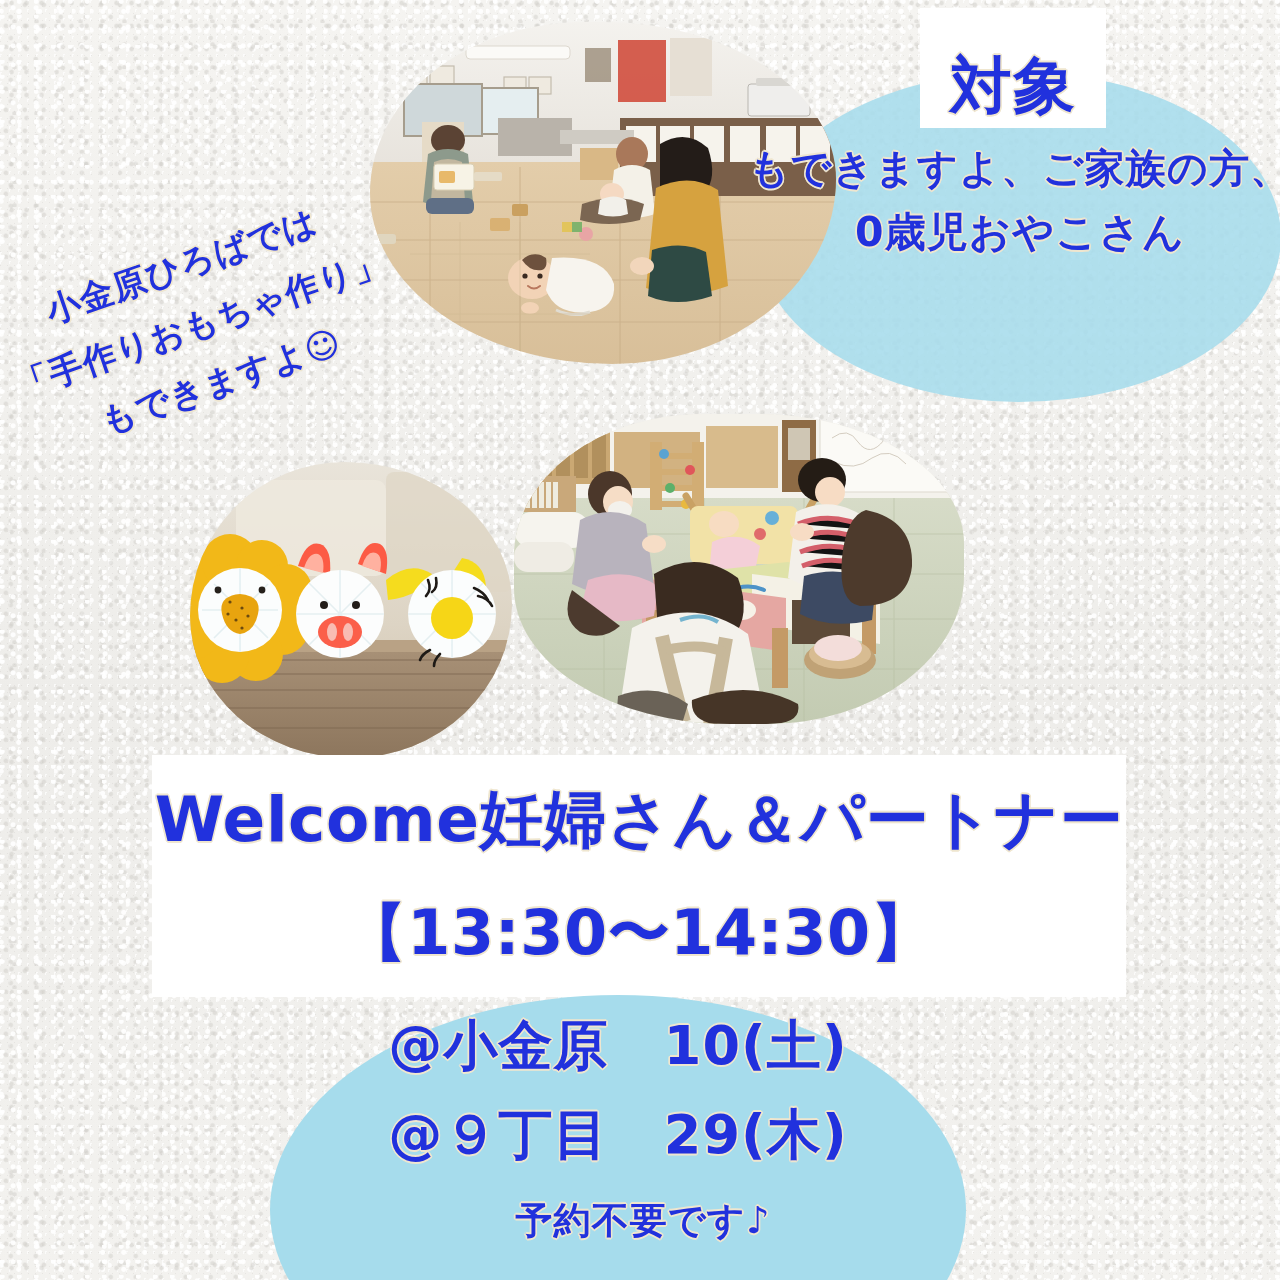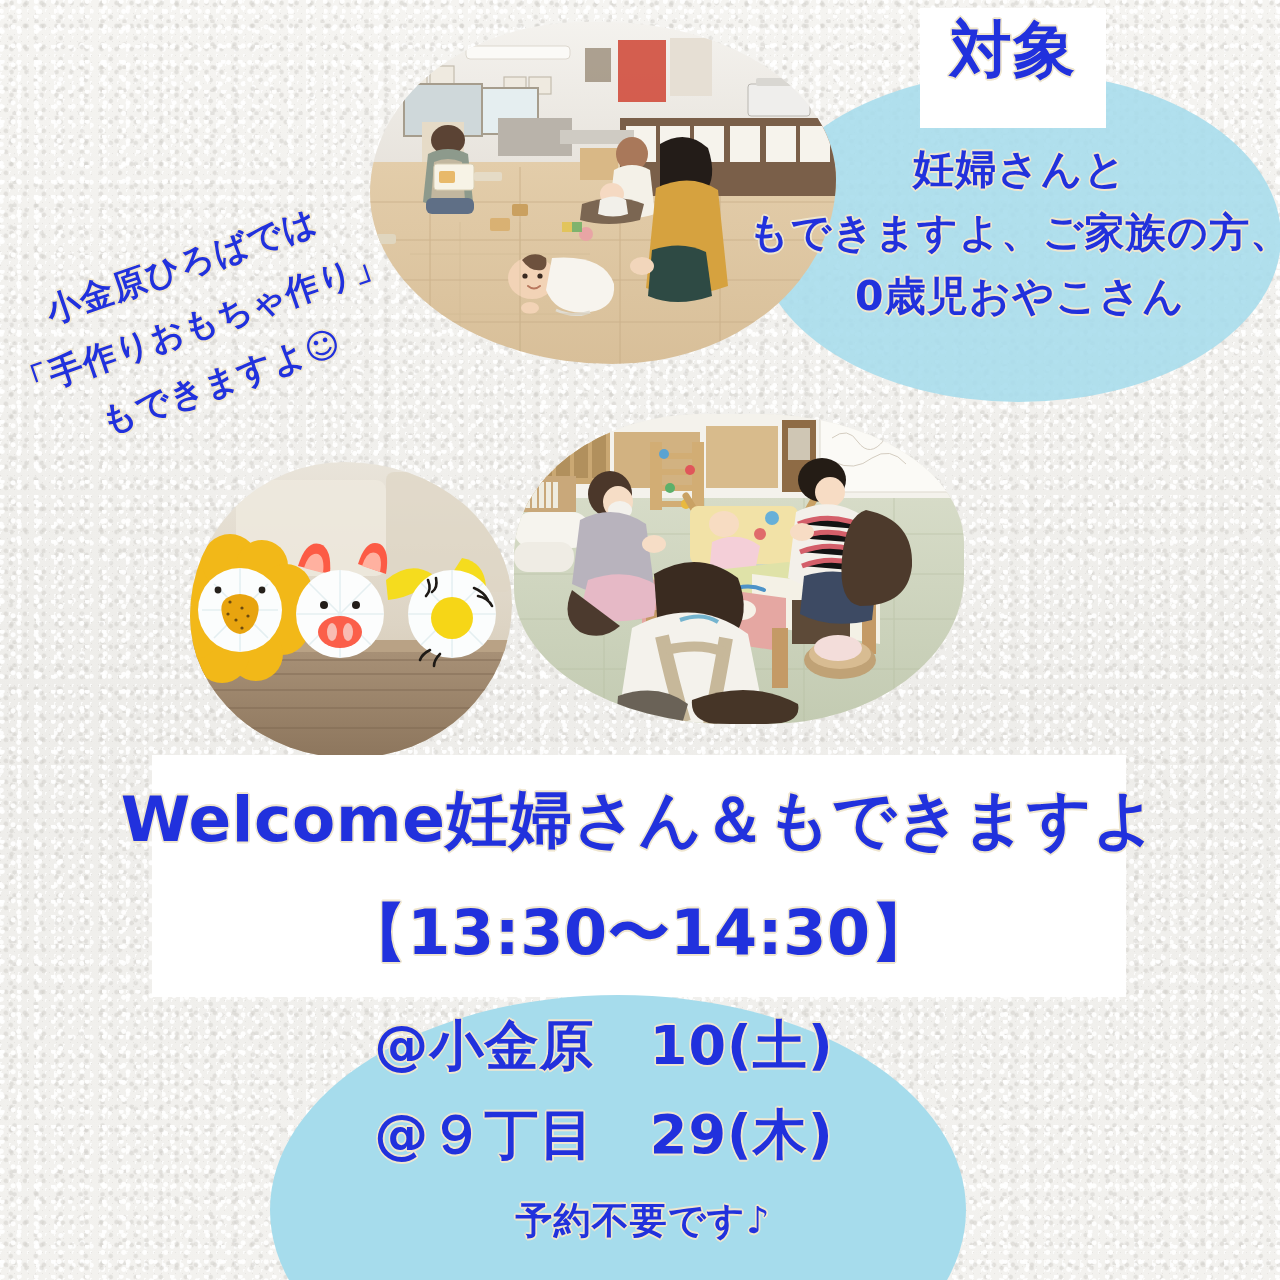--- a/index.html
+++ b/index.html
@@ -50,21 +50,21 @@
     text-shadow:
        1.6px 0 0 #efe6cf, -1.6px 0 0 #efe6cf,
        0 1.6px 0 #efe6cf, 0 -1.6px 0 #efe6cf,
        1.2px 1.2px 0 #efe6cf, -1.2px 1.2px 0 #efe6cf,
        1.2px -1.2px 0 #efe6cf, -1.2px -1.2px 0 #efe6cf;
     white-space:pre;
   }
 
   #taisho-label{
     left:920px;top:8px;width:186px;height:120px;
-    display:flex;align-items:flex-start;justify-content:center;
+    display:flex;align-items:flex-end;justify-content:center;
   }
   #taisho-label .jtext{
     position:static;font-size:62px;letter-spacing:.02em;
   }
 
   #target-ellipse{
     left:757px;top:72px;width:524px;height:330px;
   }
   #target-lines{
     position:absolute;left:742px;top:140px;width:556px;height:250px;
@@ -87,21 +87,21 @@
     gap:4px;
   }
   #title-banner .jtext{position:static;}
   #banner-title{font-size:63px;letter-spacing:.01em;}
   #banner-time{font-size:62px;letter-spacing:.01em;margin-top:24px;}
 
   #schedule-ellipse{
     left:270px;top:995px;width:696px;height:430px;
   }
   #schedule-lines{
-    position:absolute;left:256px;top:1010px;width:696px;height:250px;
+    position:absolute;left:270px;top:1010px;width:696px;height:250px;
     display:flex;flex-direction:column;align-items:center;gap:16px;
   }
   #schedule-lines .jtext{position:static;font-size:54px;letter-spacing:.02em;}
   #schedule-note{
     position:absolute;left:270px;top:1196px;width:696px;text-align:center;padding-left:25px;
   }
   #schedule-note .jtext{position:static;font-size:37px;}
 
   
   .photo{position:absolute;overflow:hidden;}
@@ -236,21 +236,20 @@
         <path d="M40 232 H220 M40 292 H220 M90 200 V342 M150 200 V342"></path>
       </g>
     </svg>
   </div>
 
   <div class="whitebox" id="taisho-label">
     <span class="jtext">対象</span>
   </div>
 
   <div id="target-lines">
-    <span class="jtext l1">妊婦さんと</span>
     <span class="jtext l2">もできますよ、ご家族の方、</span>
     <span class="jtext l3">0歳児おやこさん</span>
   </div>
 
   <div id="handmade-note">
     <span class="jtext">小金原ひろばでは</span>
     <span class="jtext">「手作りおもちゃ作り」</span>
     <span class="jtext">もできますよ☺</span>
   </div>
 
@@ -461,21 +460,21 @@
         <ellipse cx="326" cy="240" rx="31" ry="15" fill="#d8bc92"></ellipse>
         <ellipse cx="324" cy="234" rx="24" ry="13" fill="#f3ddda"></ellipse>
       </g>
 
       <path d="M178 286 q58 -22 106 4 q4 20 -30 20 h-54 q-24 -4 -22 -24z" fill="#463527"></path>
       <path d="M104 282 q40 -14 70 8 l-6 20 h-66z" fill="#6a6257"></path>
     </svg>
   </div>
 
   <div class="whitebox" id="title-banner">
-    <span class="jtext" id="banner-title">Welcome妊婦さん＆もできますよ</span>
+    <span class="jtext" id="banner-title">Welcome妊婦さん＆パートナー</span>
     <span class="jtext" id="banner-time">【13:30〜14:30】</span>
   </div>
 
   <div class="ellipse" id="schedule-ellipse"></div>
 
   <div id="schedule-lines">
     <span class="jtext">@小金原　10(土)</span>
     <span class="jtext">@９丁目　29(木)</span>
   </div>
 

